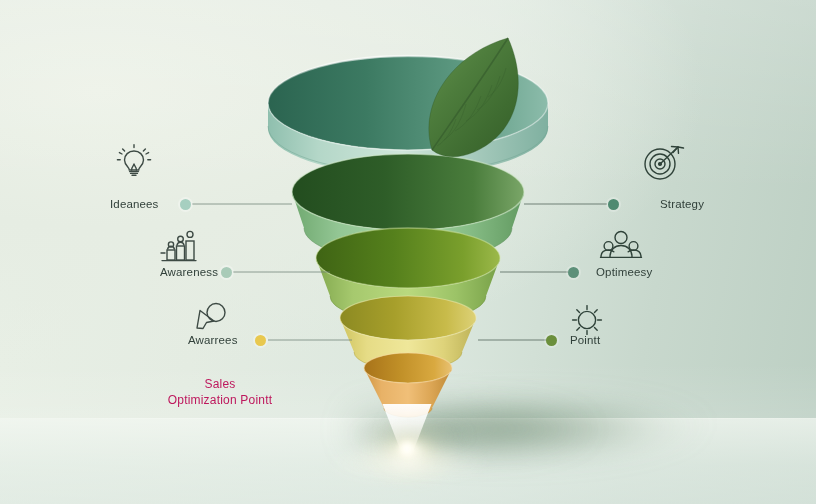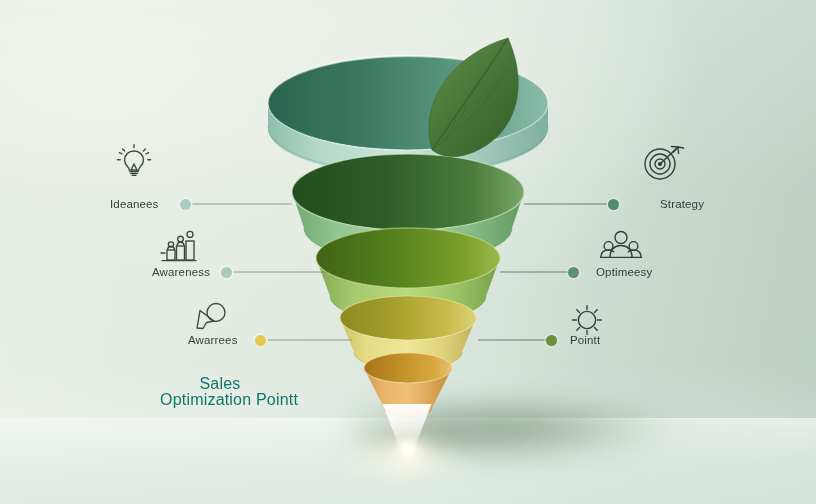--- a/index.html
+++ b/index.html
@@ -78,21 +78,21 @@
   .anno{position:absolute;}
   .anno .ico{position:absolute;}
   .anno .lbl{
     position:absolute;
     font-size:11.5px;color:#31403a;letter-spacing:.15px;white-space:nowrap;
   }
   .dot{position:absolute;border-radius:50%;}
 
   .caption{
     position:absolute;
-    font-size:16px;line-height:16px;color:#0f766e;letter-spacing:.2px;
+    font-size:12px;line-height:16px;color:#be185d;letter-spacing:.2px;
     white-space:pre;
   }
   .caption.left{left:160px;top:376px;text-align:center;width:120px;}
   .caption.right{left:552px;top:376px;text-align:left;width:160px;}
 </style>
 </head>
 <body>
 
 <div id="stage">
 
@@ -299,21 +299,21 @@
         <rect x="31" y="13" width="8" height="19"></rect>
         <path d="M6,25 L10,25"></path>
         <path d="M7,32.6 L41,32.6"></path>
         <circle cx="16" cy="16.5" r="2.6"></circle>
         <circle cx="25.5" cy="11" r="2.8"></circle>
         <circle cx="35" cy="6.4" r="3"></circle>
         <path d="M12.6,21 C13.2,19 14.4,18.2 16,18.2 C17.6,18.2 18.8,19 19.4,21"></path>
         <path d="M22,17 C22.6,15 23.9,14.2 25.5,14.2 C27.1,14.2 28.4,15 29,17"></path>
       </g>
     </svg>
-    <span class="lbl" style="left:152px;top:266px;">Awareness</span>
+    <span class="lbl" style="left:160px;top:266px;">Awareness</span>
     <span class="dot" style="left:221px;top:267px;width:11px;height:11px;background:#a9cbb8;box-shadow:0 0 0 2px rgba(255,255,255,.30);"></span>
   </div>
 
   <div class="anno">
     <svg class="ico" style="left:190px;top:298px;" width="44" height="40" viewBox="0 0 44 40">
       <g fill="none" stroke="#3d4a44" stroke-width="1.4" stroke-linecap="round" stroke-linejoin="round">
         <circle cx="26" cy="14.5" r="9"></circle>
         <path d="M7,30 L10,12.5 L24,23 L16.5,24.5 L13,30.5 Z"></path>
       </g>
     </svg>

